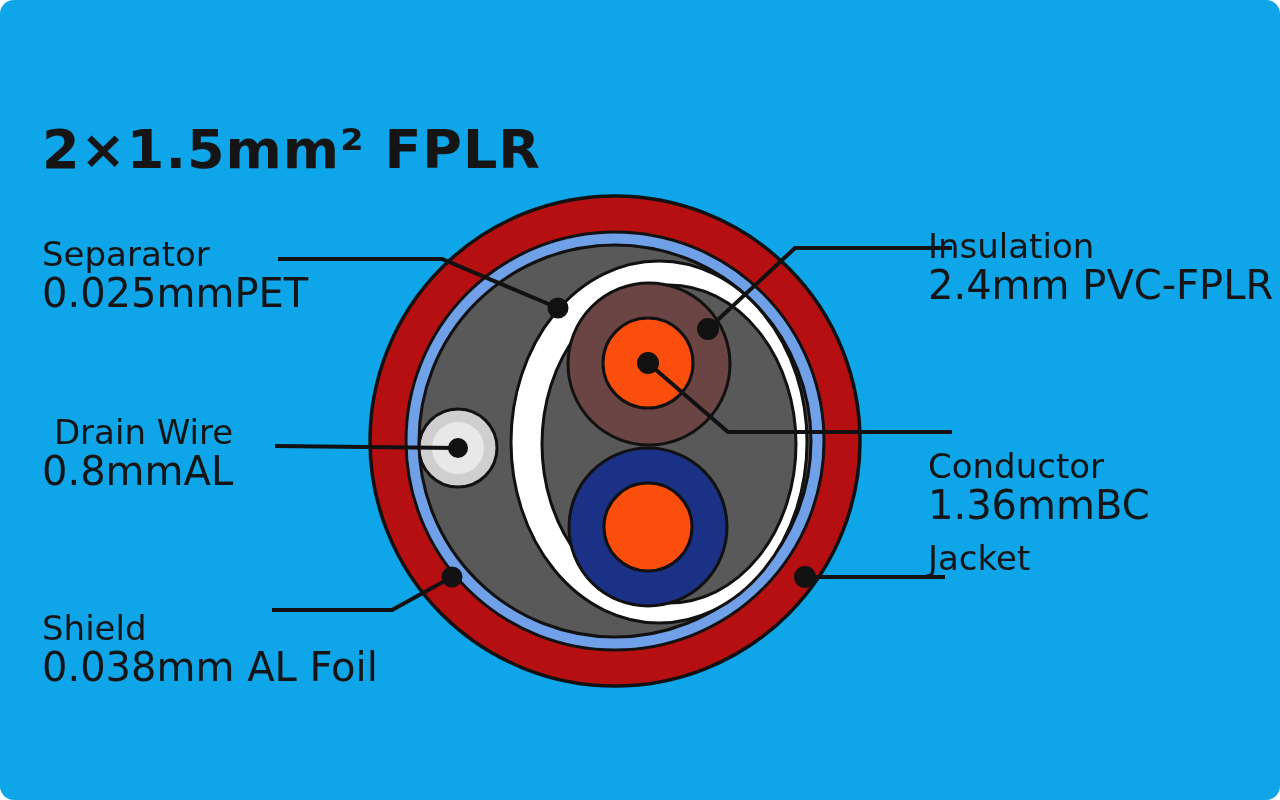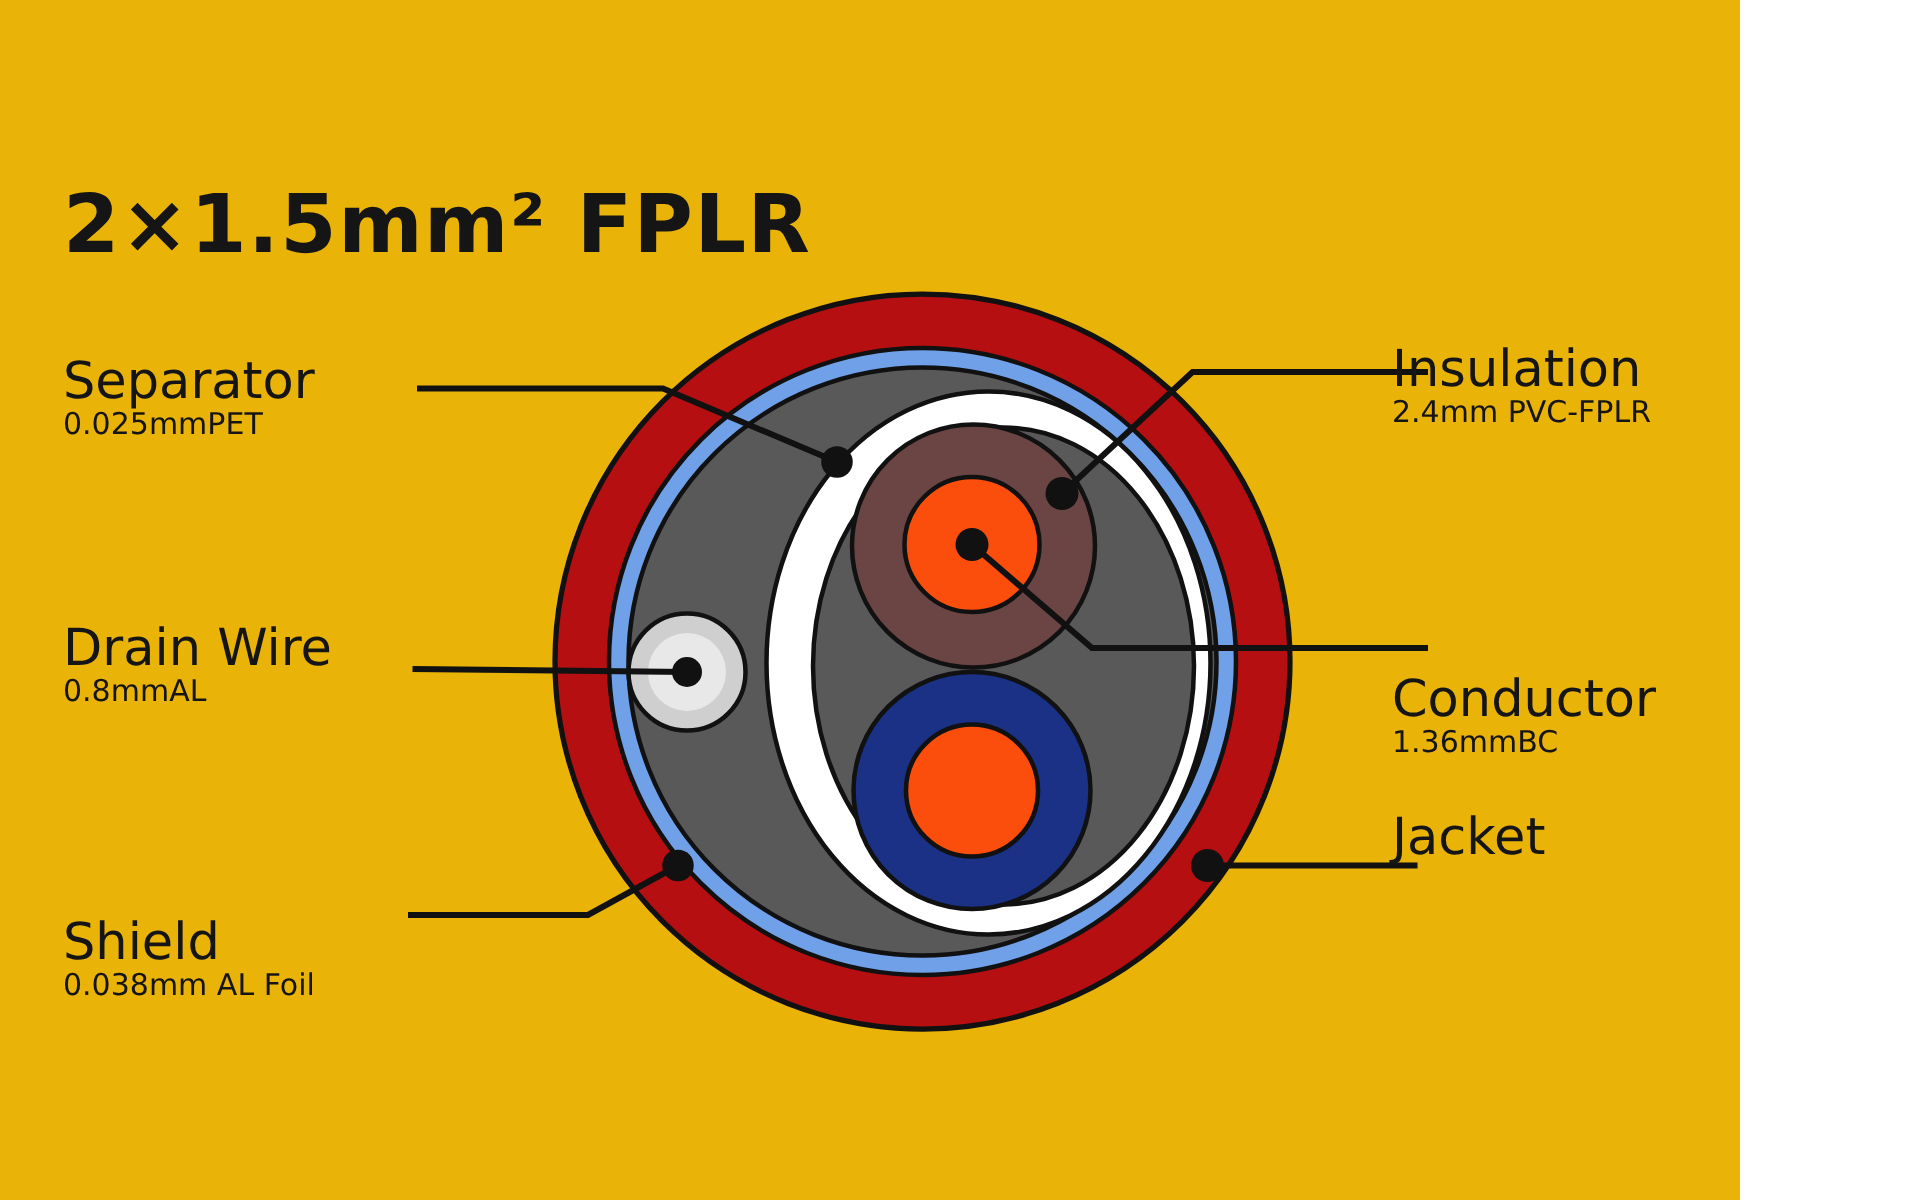--- a/index.html
+++ b/index.html
@@ -6,23 +6,24 @@
     margin: 0;
     padding: 0;
     width: 1280px;
     height: 800px;
     background: #ffffff;
     overflow: hidden;
     font-family: "DejaVu Sans", sans-serif;
   }
   .stage {
     position: relative;
-    width: 1160px;
+    width: 1280px;
     height: 800px;
-    background: #eab308;
+    background: #0ea5e9;
+    border-radius: 14px;
   }
   .diagram-svg {
     position: absolute;
     left: 0;
     top: 0;
     width: 1280px;
     height: 800px;
   }
   .page-title {
     position: absolute;
@@ -38,27 +39,27 @@
     position: absolute;
     color: #151515;
     white-space: nowrap;
     line-height: 1.06;
   }
   .callout .callout-name {
     font-size: 34px;
     font-weight: normal;
   }
   .callout .callout-spec {
-    font-size: 20px;
+    font-size: 40px;
     font-weight: normal;
   }
   .callout.left { left: 42px; }
   .callout.right { left: 928px; }
   .callout.separator  { top: 236px; }
-  .callout.drain-wire { top: 414px; }
+  .callout.drain-wire { top: 414px; text-align: right; }
   .callout.shield     { top: 610px; }
   .callout.insulation { top: 228px; }
   .callout.conductor  { top: 412px; margin-top: 36px; }
   .callout.jacket     { top: 540px; }
 </style>
 </head>
 <body>
 
 <div class="stage">
 

